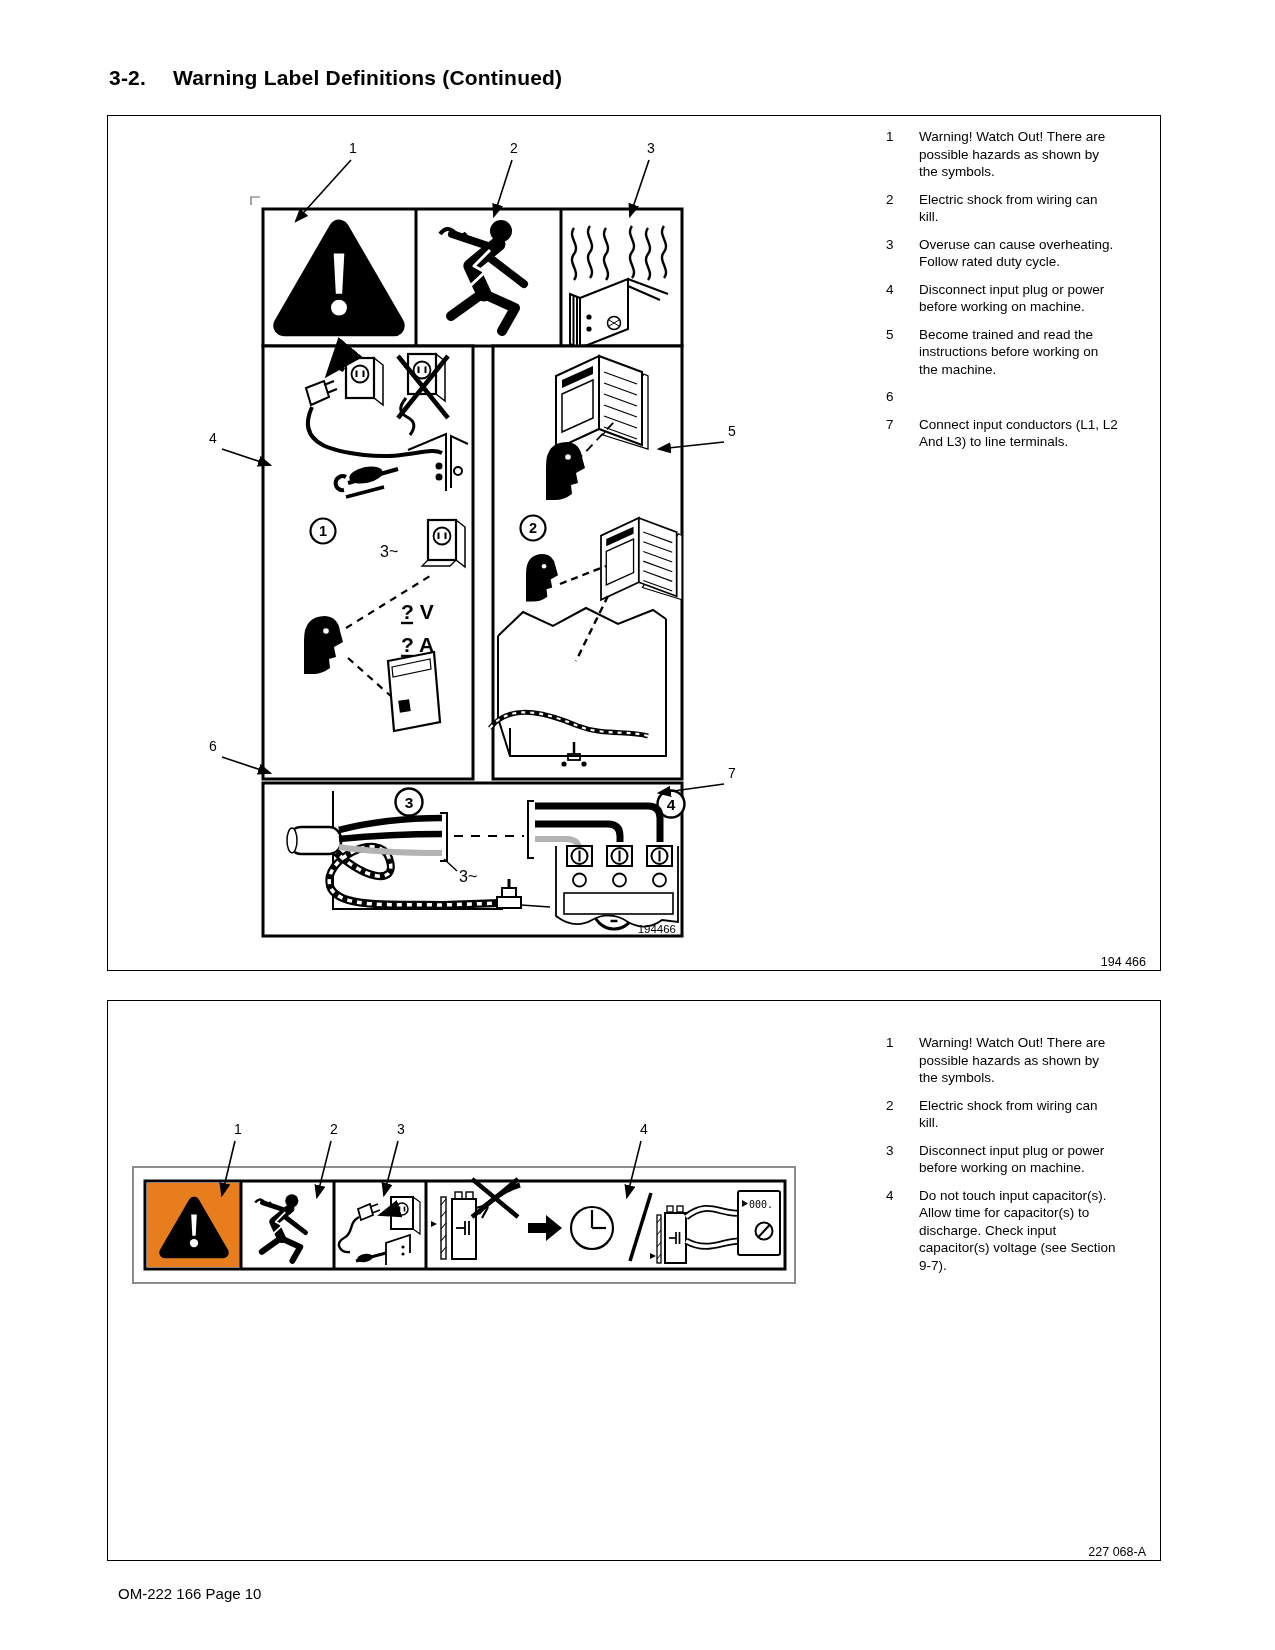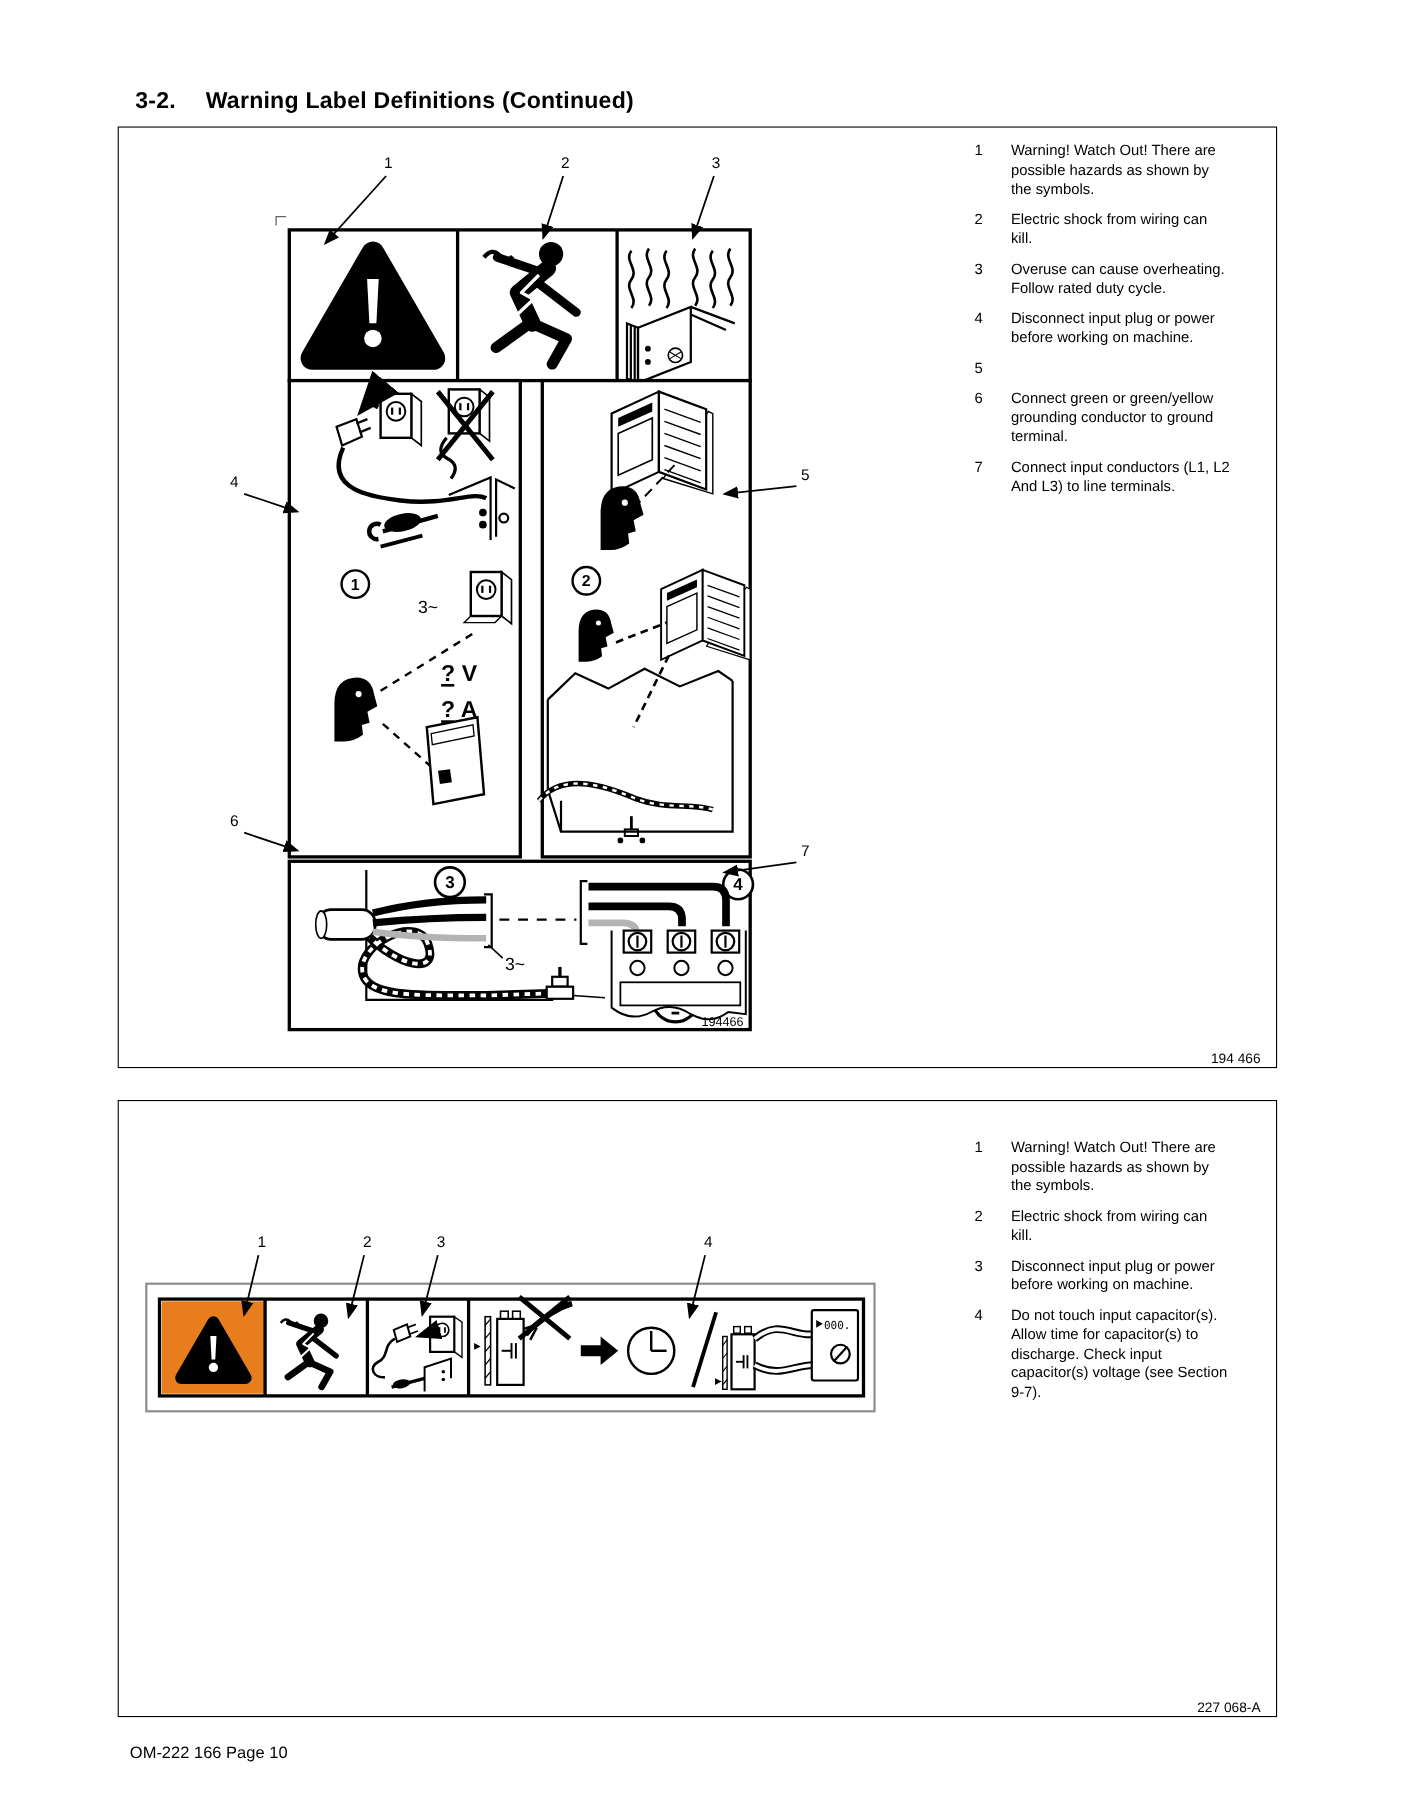--- a/index.html
+++ b/index.html
@@ -21,21 +21,21 @@
   .fignum{position:absolute;right:14px;bottom:1px;font-size:12.5px}
   .pagefooter{position:absolute;left:118px;top:1585px;font-size:15px}
   svg text{font-family:"Liberation Sans",sans-serif;fill:#000}
   .mono{font-family:"DejaVu Sans Mono",monospace}
 </style>
 </head>
 <body>
 
 <div class="page">
 
-  <h1 class="title" style="margin:16px">
+  <h1 class="title" style="margin:2px">
     <span class="num">3-2.</span><span>Warning Label Definitions (Continued)</span>
   </h1>
 
   <section class="figbox" id="figbox1">
 
     <svg class="figsvg" width="760" height="852" viewBox="0 0 760 852">
       <defs>
         <marker id="ah1" markerWidth="9" markerHeight="8" refX="7.5" refY="3.5" orient="auto">
           <polygon points="0,0 9,3.5 0,7" fill="#000"></polygon>
         </marker>
@@ -308,24 +308,24 @@
       <li>
           <span class="n">3</span>
           <span class="t">Overuse can cause overheating. Follow rated duty cycle.</span>
         </li>
       <li>
           <span class="n">4</span>
           <span class="t">Disconnect input plug or power before working on machine.</span>
         </li>
       <li>
           <span class="n">5</span>
+          <span class="t">Become trained and read the instructions before working on the machine.</span>
         </li>
       <li>
           <span class="n">6</span>
-          <span class="t">Connect green or green/yellow grounding conductor to ground terminal.</span>
         </li>
       <li>
           <span class="n">7</span>
           <span class="t">Connect input conductors (L1, L2 And L3) to line terminals.</span>
         </li>
     </ol>
 
     <div class="fignum">194 466</div>
   </section>
 

